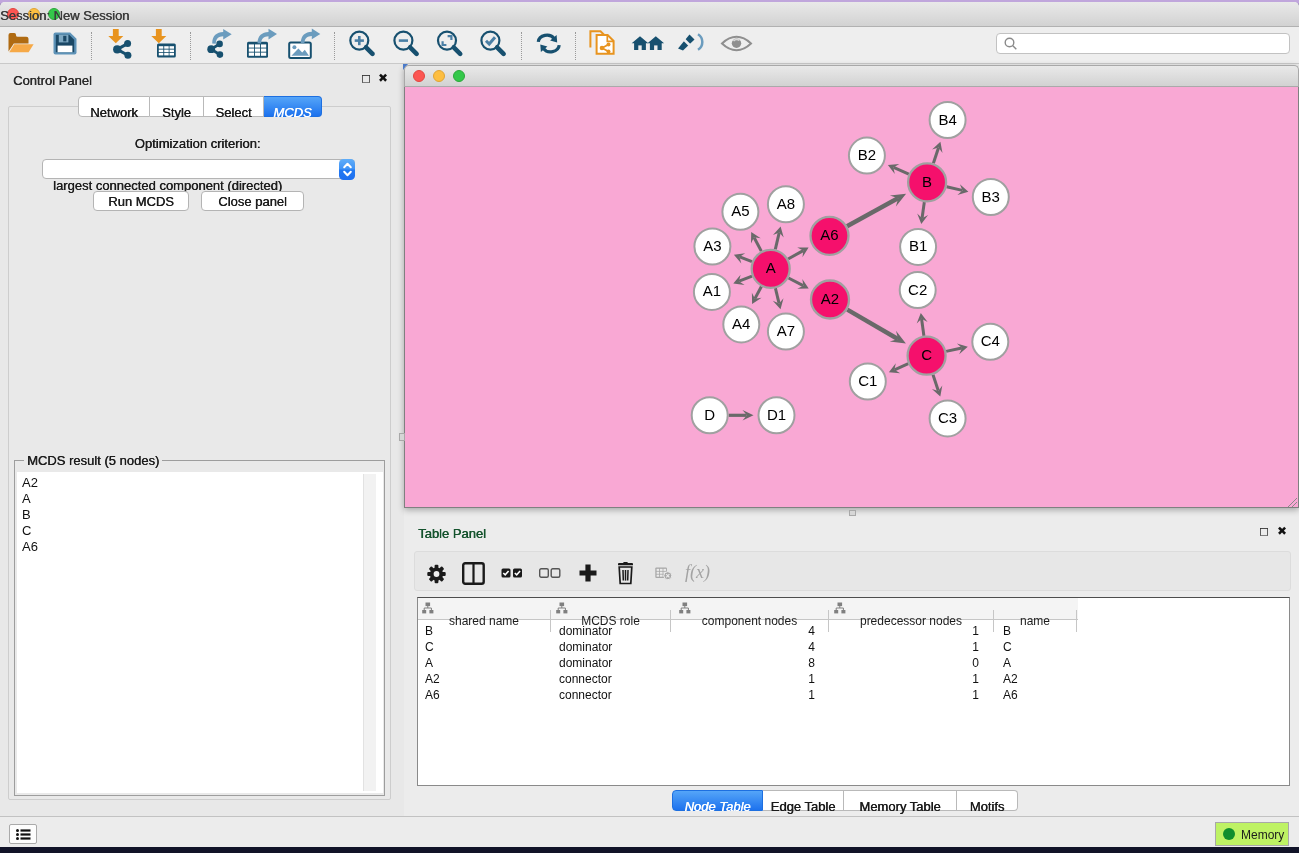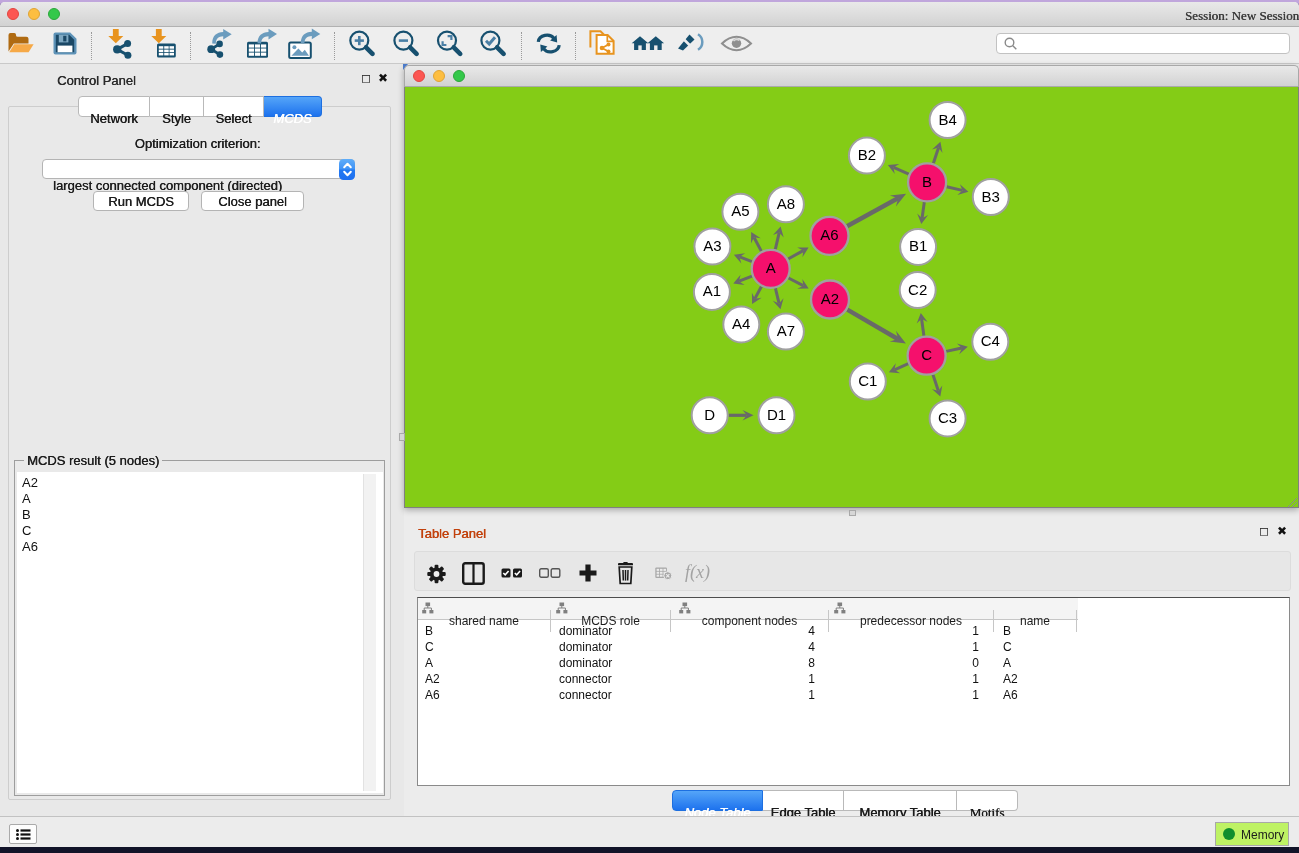--- a/index.html
+++ b/index.html
@@ -5,30 +5,30 @@
 * { margin:0; padding:0; box-sizing:border-box; }
 html,body { width:1299px; height:853px; overflow:hidden; }
 body { font-family:"Liberation Sans", sans-serif; background:linear-gradient(#c0a6dc 0px, #c0a6dc 3px, #4a4466 6px, #181a33 45px, #111328 853px); position:relative; }
 .abs { position:absolute; }
 svg { position:absolute; overflow:visible; }
 
 #win { left:0; top:2px; width:1299px; height:845px; background:#ececec; border-radius:5px; }
 
 #titlebar { left:0; top:2px; width:1299px; height:25px; background:linear-gradient(#e9e9e9,#d2d2d2); border-bottom:1px solid #b1b1b1; border-radius:5px 5px 0 0; }
 .tl { width:12px; height:12px; border-radius:50%; }
-#title { left:0; right:0; top:5.5px; text-align:right; font-size:13px; color:#3c3c3c; text-shadow:0.4px 0 0 currentColor;font-family:Liberation Serif, serif; }
+#title { left:0; right:0; top:5.5px; text-align:left; font-size:13px; color:#3c3c3c; text-shadow:0.4px 0 0 currentColor; }
 
 #toolbar { left:0; top:27px; width:1299px; height:37px; background:#eeeeee; border-bottom:1px solid #c9c9c9; }
 .tbsep { top:32px; width:0px; height:28px; border-left:1px dotted #9a9a9a; }
 #search { left:996px; top:33px; width:294px; height:21px; background:#fff; border:1px solid #c2c2c2; border-radius:4px; }
 
-#cpTitle { left:13px; top:72.5px; font-size:13px; color:#2a2a2a; text-shadow:0.4px 0 0 currentColor;margin-left:44px; }
+#cpTitle { left:13px; top:72.5px; font-size:13px; color:#2a2a2a; text-shadow:0.4px 0 0 currentColor; }
 .wicon { font-size:12px; color:#111; }
 .tabrow { display:flex; }
-.tab { font-size:13px; color:#1a1a1a; text-shadow:0.4px 0 0 currentColor; background:#fff; border:1px solid #b9b9b9; border-left:none; text-align:center; height:21px; padding-top:14px; }
+.tab { font-size:13px; color:#1a1a1a; text-shadow:0.4px 0 0 currentColor; background:#fff; border:1px solid #b9b9b9; border-left:none; text-align:center; height:21px; padding-top:8px; }
 .tab.first { border-left:1px solid #b9b9b9; border-radius:4px 0 0 4px; }
 .tab.last { border-radius:0 4px 4px 0; }
 .tab.sel { background:linear-gradient(#55a5f8,#1d72ee); color:#fff; border-color:#1d6fe0;font-style:italic; }
 #cpBox { left:8px; top:106px; width:383px; height:694px; background:#e9e9e9; border:1px solid #cdcdcd; border-radius:2px; }
 #cpTabs { left:78px; top:96px; height:21px; }
 #optLabel { left:0; width:395px; top:136px; text-align:center; font-size:13px; color:#1c1c1c; text-shadow:0.4px 0 0 currentColor; }
 #dd { left:42px; top:159px; width:313px; height:20px; background:#fff; border:1px solid #b4b4b4; border-radius:4px; font-size:13px; color:#1c1c1c; text-shadow:0.4px 0 0 currentColor; }
 #ddbtn { right:-1px; top:-1.5px; width:16px; height:21px; background:linear-gradient(#5fadf9 0%,#3f93f6 48%,#2279f2 52%,#1e6ff0 100%); border-radius:4.5px; }
 .btn { top:191px; height:20px; background:#fff; border:1px solid #b4b4b4; border-radius:4px; font-size:13px; color:#1c1c1c; text-shadow:0.4px 0 0 currentColor; text-align:center; padding-top:2px; }
 #btnRun { left:93px; width:96px; }
@@ -36,23 +36,23 @@
 
 #fieldset { left:14px; top:460px; width:371px; height:336px; border:1px solid #9d9d9d; }
 #fsLegend { left:9px; top:-8px; background:#e9e9e9; padding:0 3px; font-size:13px; color:#1c1c1c; text-shadow:0.4px 0 0 currentColor; }
 #fsList { left:2px; top:11px; width:366px; height:321px; background:#fff; font-size:13px; color:#111; }
 #fsScroll { right:7px; top:2px; width:13px; height:317px; background:#f2f2f2; border-left:1px solid #e2e2e2; }
 .fsItem { left:5px; }
 
 #netwin { left:404px; top:65px; width:895px; height:443px; border-radius:5px 5px 0 0; box-shadow:0 2px 6px rgba(0,0,0,0.3); }
 #netTitle { left:404px; top:65px; width:895px; height:22px; background:linear-gradient(#e9e9e9,#d2d2d2); border:1px solid #a8a8a8; border-bottom:1px solid #aaa; border-radius:5px 5px 0 0; }
 #netName { left:0; right:0; top:4px; text-align:center; font-size:13px; color:#3c3c3c; text-shadow:0.4px 0 0 currentColor; }
-#canvas { left:404px; top:87px; width:895px; height:421px; background:#84cc16; border:1px solid #808080; border-top:none; }
-
-#tpTitle { left:418px; top:526px; font-size:13px; color:#c2410c; text-shadow:0.4px 0 0 currentColor; }
+#canvas { left:404px; top:87px; width:895px; height:421px; background:#f9a8d4; border:1px solid #808080; border-top:none; }
+
+#tpTitle { left:418px; top:526px; font-size:13px; color:#14532d; text-shadow:0.4px 0 0 currentColor; }
 #tbl { left:417px; top:597px; width:873px; height:189px; background:#fff; border:1px solid #8a8a8a; border-top:1px solid #4d4d4d; }
 #thead { left:0; top:0; width:660px; height:22px; background:#f4f4f4; border-bottom:1px solid #c6c6c6; }
 .thcell { top:12px; height:22px; border-right:1px solid #c6c6c6; }
 .thtext { width:100%; text-align:center; top:4px; font-size:12px; color:#1c1c1c; position:absolute; }
 .trow { font-size:12px; color:#111; position:absolute; z-index:6; }
 
 #btabs { left:672px; top:790px; height:21px; }
 
 #statusbar { left:0; top:816px; width:1299px; height:31px; background:#ececec; border-top:1px solid #c2c2c2; }
 #listbtn { left:9px; top:824px; width:28px; height:20px; background:#fdfdfd; border:1px solid #aaa; border-radius:2px; }
@@ -450,21 +450,21 @@
     <div class="abs thcell" style="left:576px; width:83px;">
         <span class="thtext">name</span>
       </div>
   </div>
 
 </div>
 <div id="btabs" class="abs tabrow">
   <div class="tab first sel" style="width:91px;">Node Table</div>
   <div class="tab" style="width:81px;">Edge Table</div>
   <div class="tab" style="width:113px;">Memory Table</div>
-  <div class="tab last" style="width:61px;font-family:Liberation Serif, serif;">Motifs</div>
+  <div class="tab last" style="width:61px;">Motifs</div>
 </div>
 
 <div id="statusbar" class="abs"></div>
 <div id="listbtn" class="abs">
   <svg style="left:6px; top:4px;" width="15" height="11" viewBox="0 0 15 11">
     <circle cx="1.5" cy="1.5" r="1.5" fill="#111"></circle>
       <circle cx="1.5" cy="5.5" r="1.5" fill="#111"></circle>
       <circle cx="1.5" cy="9.5" r="1.5" fill="#111"></circle>
     <rect x="4.5" y="0.4" width="10" height="2.2" fill="#111"></rect>
       <rect x="4.5" y="4.4" width="10" height="2.2" fill="#111"></rect>

